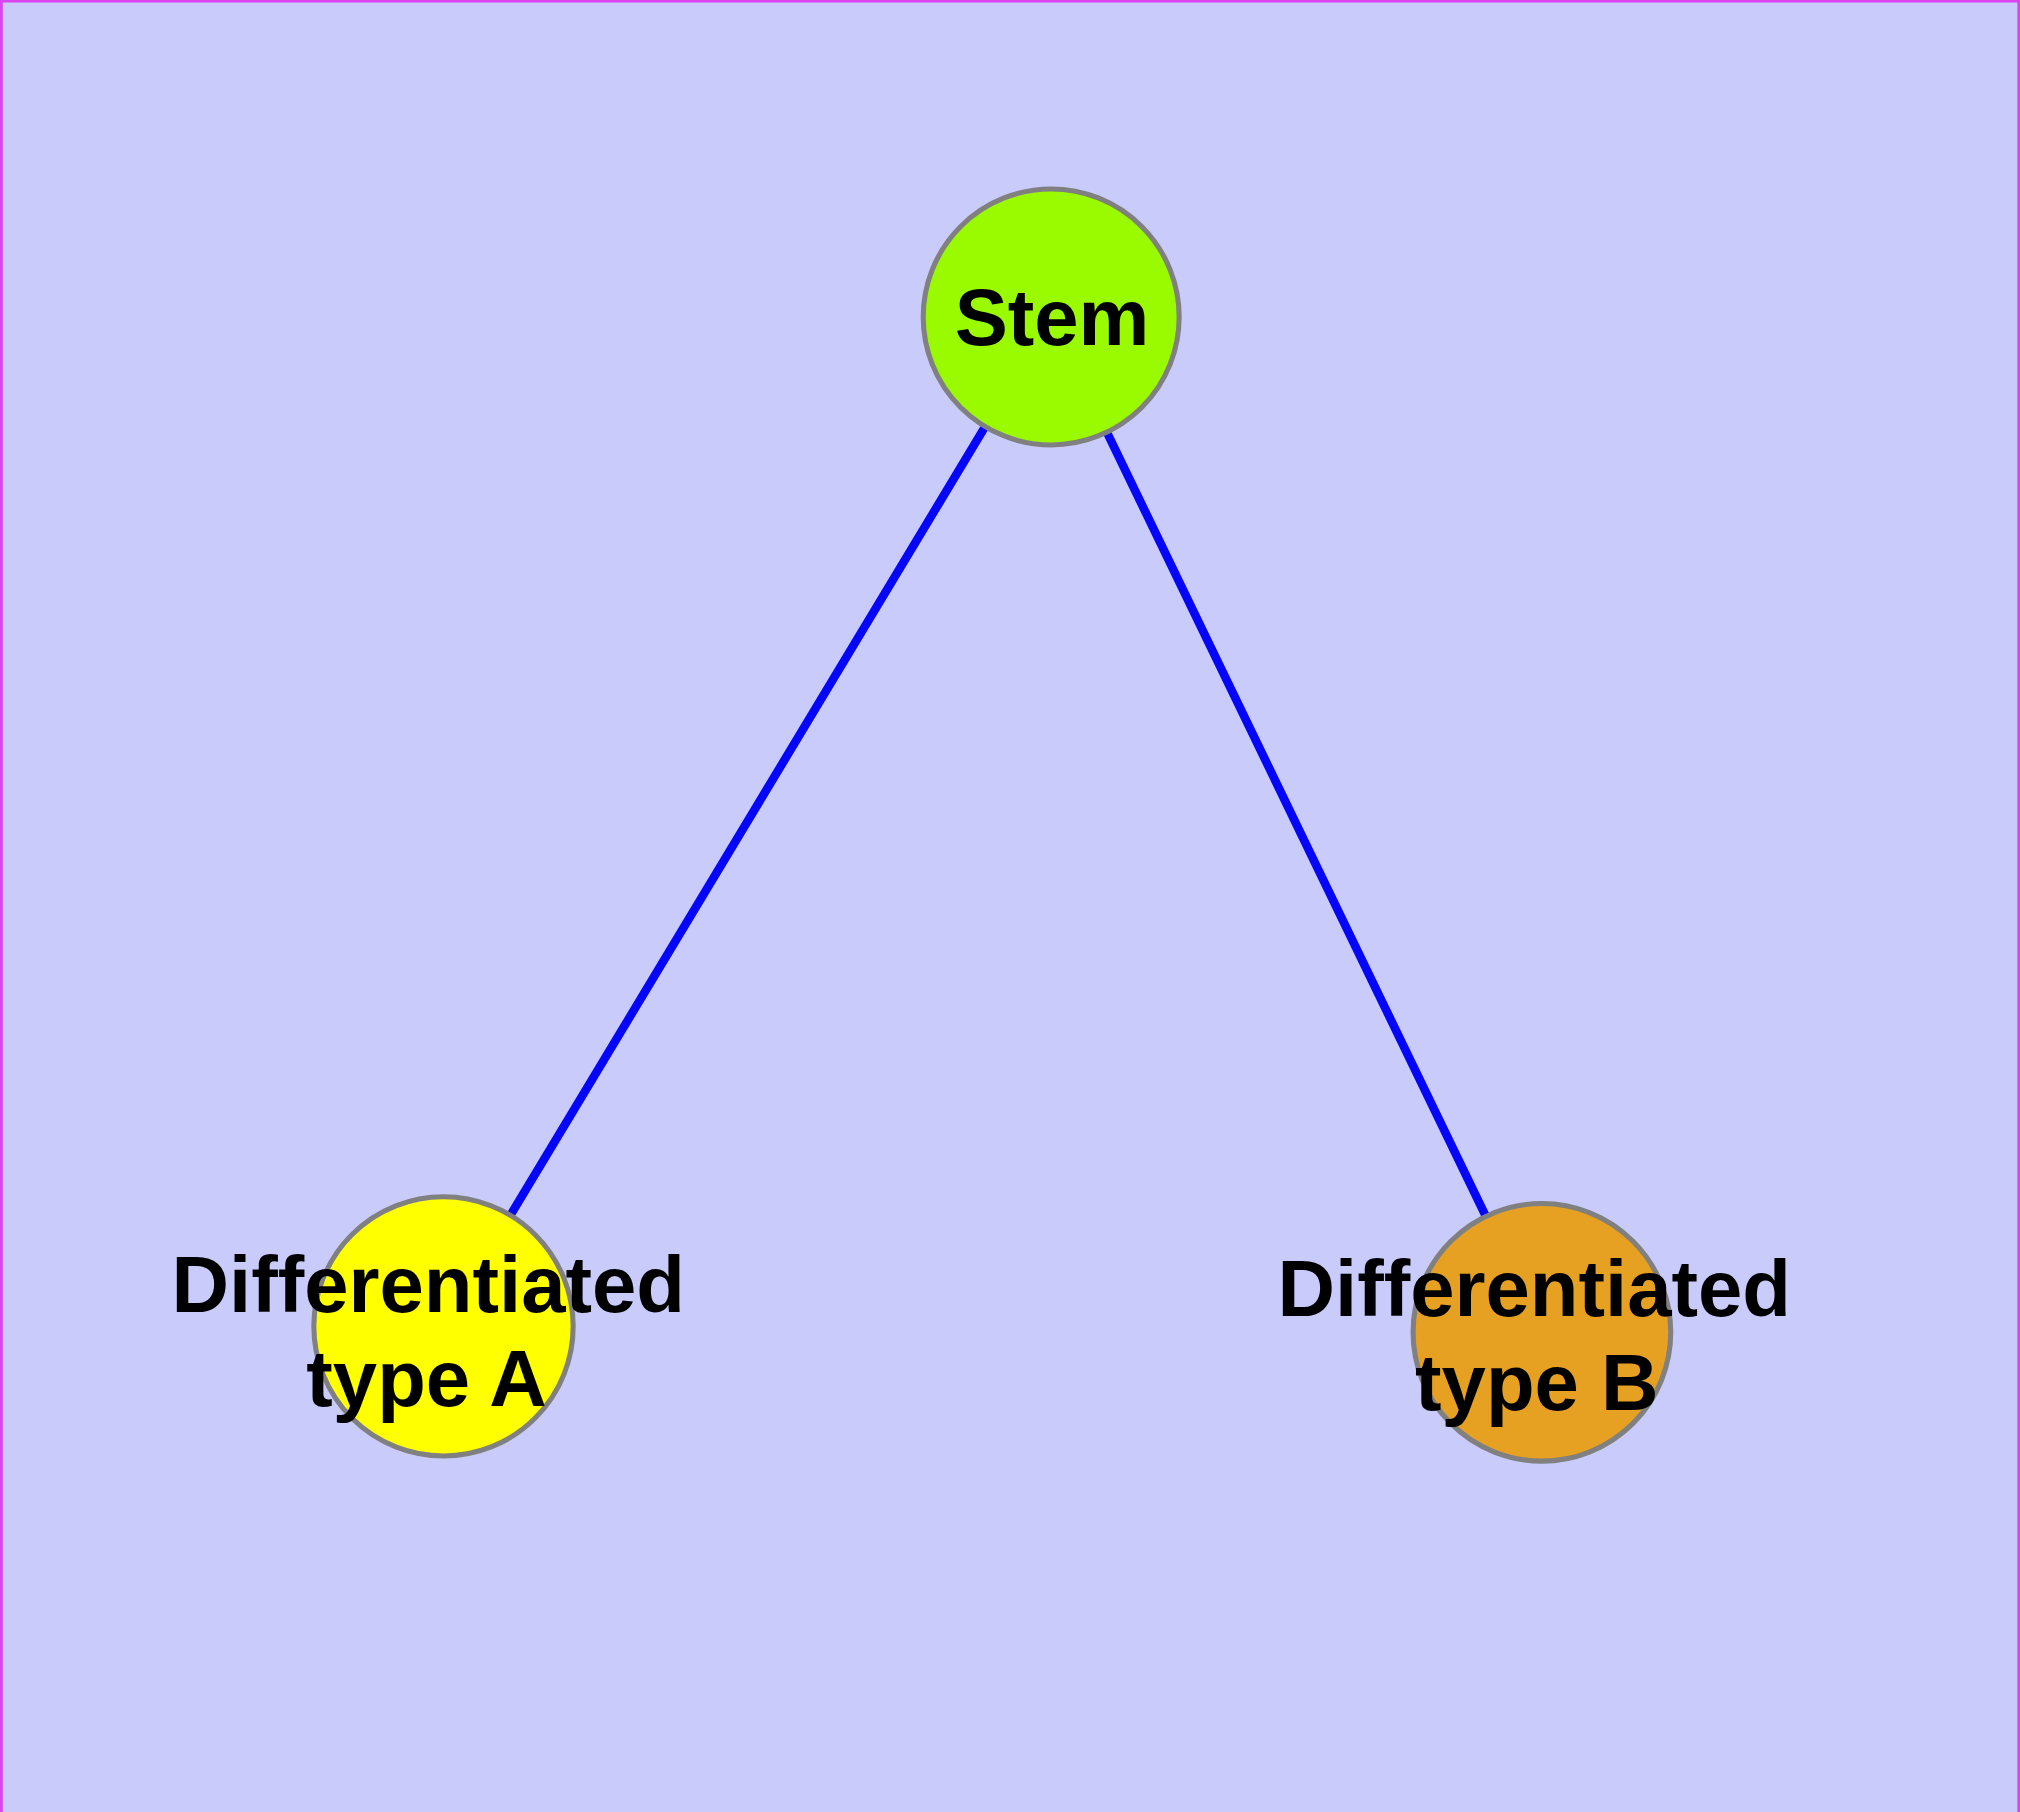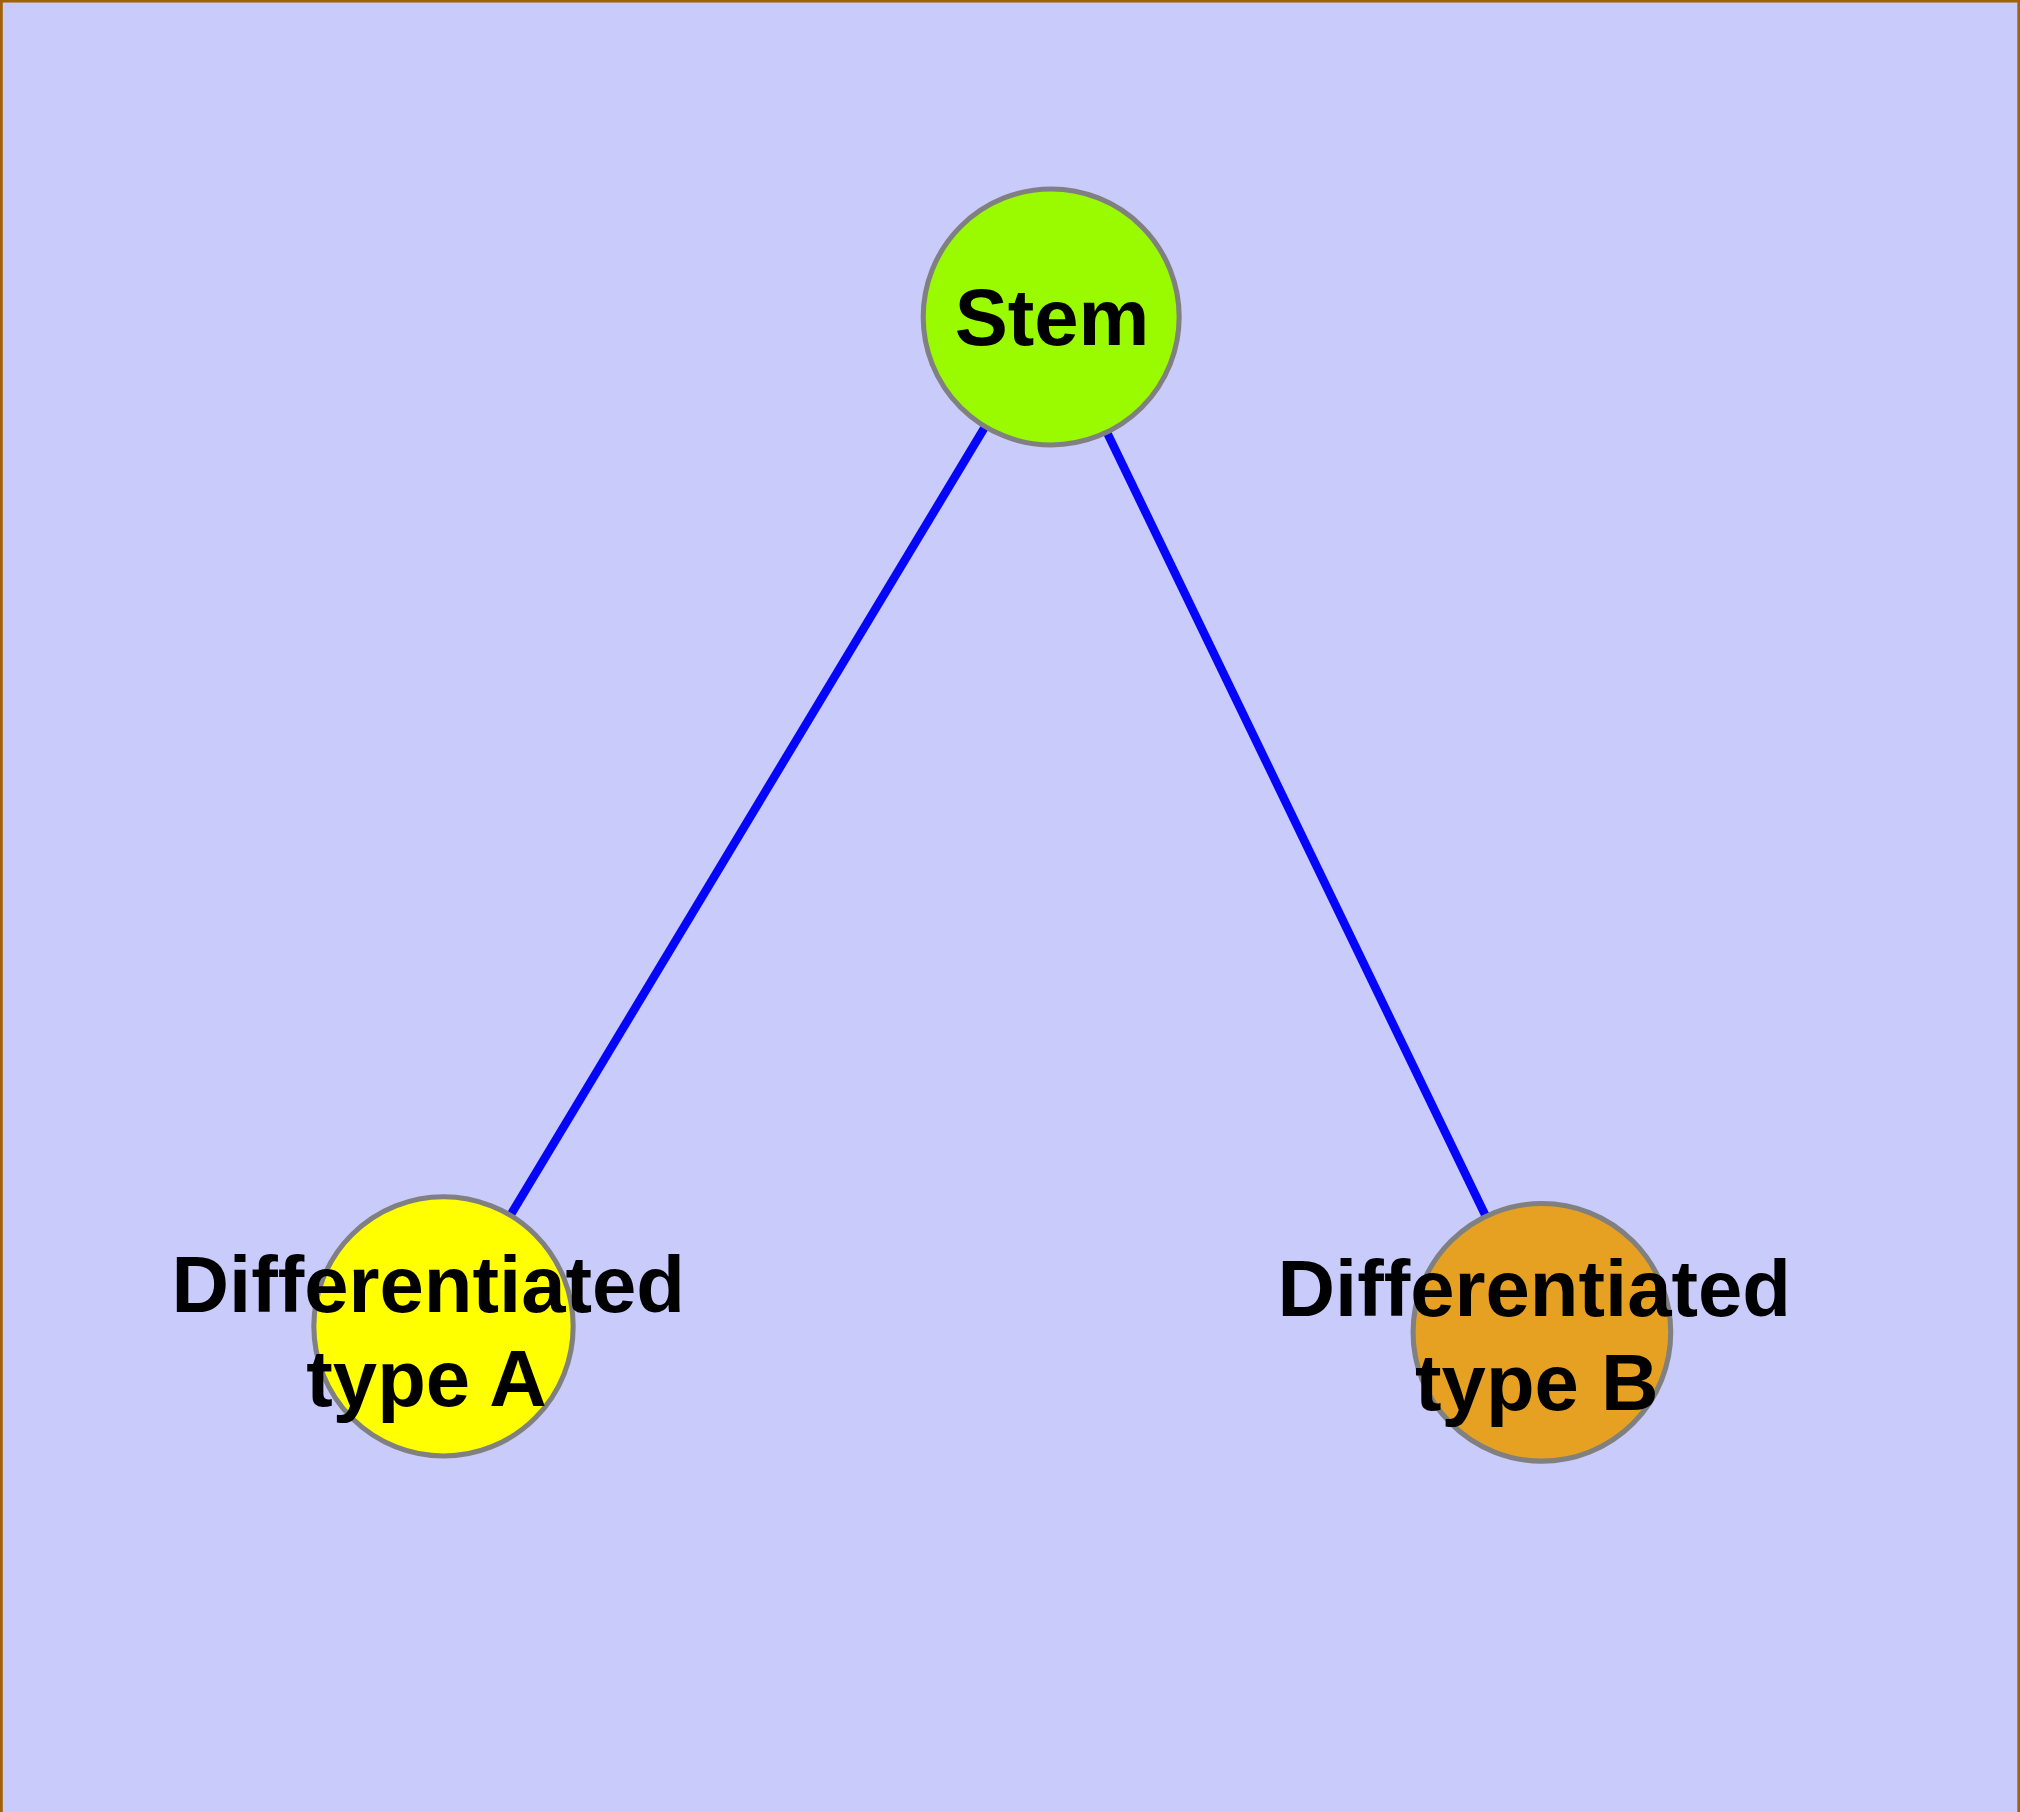--- a/index.html
+++ b/index.html
@@ -1,21 +1,21 @@
 <!DOCTYPE html>
 <html style="font-size:13.6px"><head>
 <meta charset="utf-8">
 <style>
   html, body { margin: 0; padding: 0; }
   body { background: #ffffff; font-family: "Liberation Sans", sans-serif; }
   .page {
     position: relative;
     width: 2021px;
     height: 1812px;
-    background: #a16207;
+    background: #d946ef;
     overflow: hidden;
   }
   svg.graph {
     position: absolute;
     top: 0; left: 0;
     width: 2021px;
     height: 1812px;
     display: block;
   }
   .node-circle {

